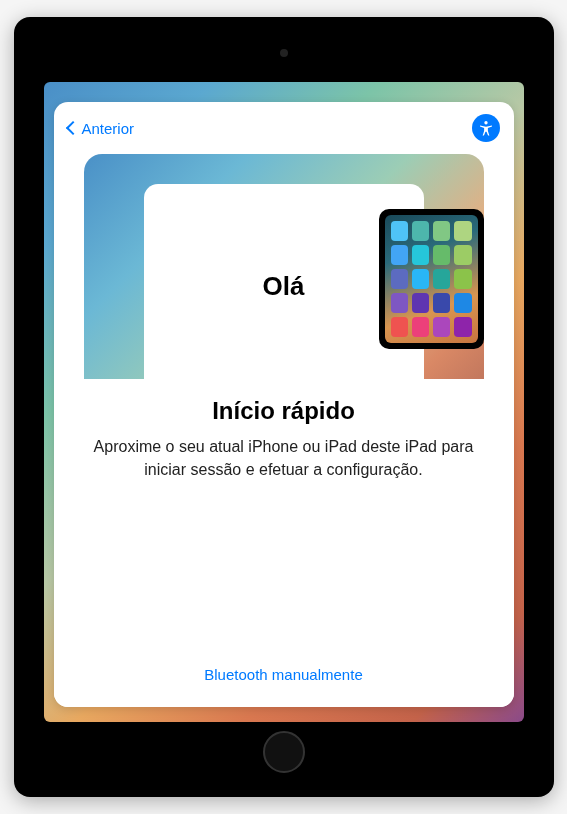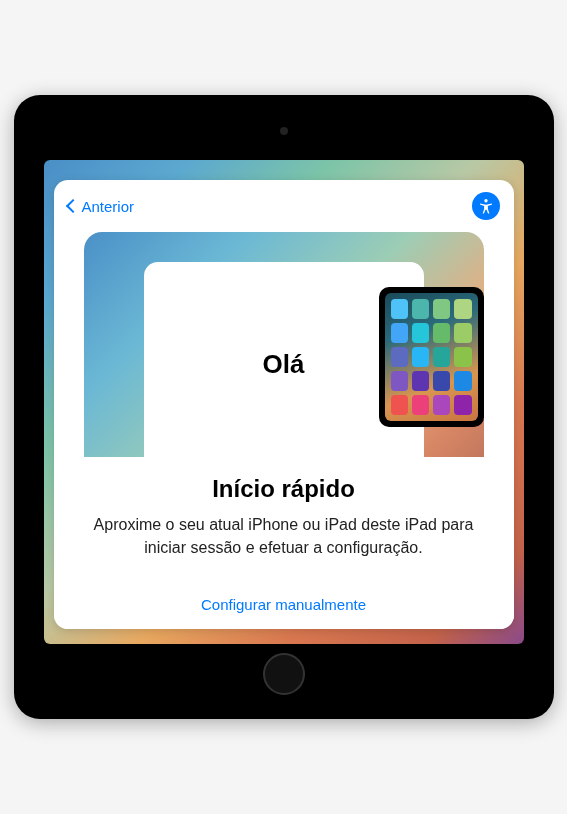--- a/index.html
+++ b/index.html
@@ -13,23 +13,23 @@
       height: 814px;
       background: #f5f5f5;
       font-family: -apple-system, BlinkMacSystemFont, "Segoe UI", Helvetica, Arial, sans-serif;
       display: flex;
       align-items: center;
       justify-content: center;
     }
 
     .ipad-frame {
       width: 540px;
-      height: 624px;
+      height: 780px;
       background: #000;
-      border-radius: 26px;
+      border-radius: 16px;
       padding: 65px 30px 75px 30px;
       position: relative;
       box-shadow: 0 4px 20px rgba(0,0,0,0.3);
     }
 
     .camera {
       position: absolute;
       top: 32px;
       left: 50%;
       transform: translateX(-50%);
@@ -185,21 +185,21 @@
       gap: 4px;
       padding: 6px;
     }
 
     .app-icon {
       border-radius: 4px;
     }
 
     .content-area {
       flex: 1;
-      padding: 18px 30px 4px 30px;
+      padding: 18px 30px 12px 30px;
       text-align: center;
       display: flex;
       flex-direction: column;
       background: #fff;
     }
 
     .title {
       font-size: 24px;
       font-weight: 700;
       color: #000;
@@ -274,20 +274,20 @@
               <div class="app-icon" style="background: rgb(171, 71, 188);"></div>
               <div class="app-icon" style="background: rgb(142, 36, 170);"></div>
             </div>
         </div>
       </div>
 
       <div class="content-area">
         <div class="title">Início rápido</div>
         <div class="description">Aproxime o seu atual iPhone ou iPad deste iPad para iniciar sessão e efetuar a configuração.</div>
         <div class="spacer"></div>
-        <div class="manual-button">Configurar manualmente</div>
+        <div class="manual-button">Bluetooth manualmente</div>
       </div>
 
     </div>
   </div>
 
   <div class="home-button"></div>
 </div>
 
 </body></html>

